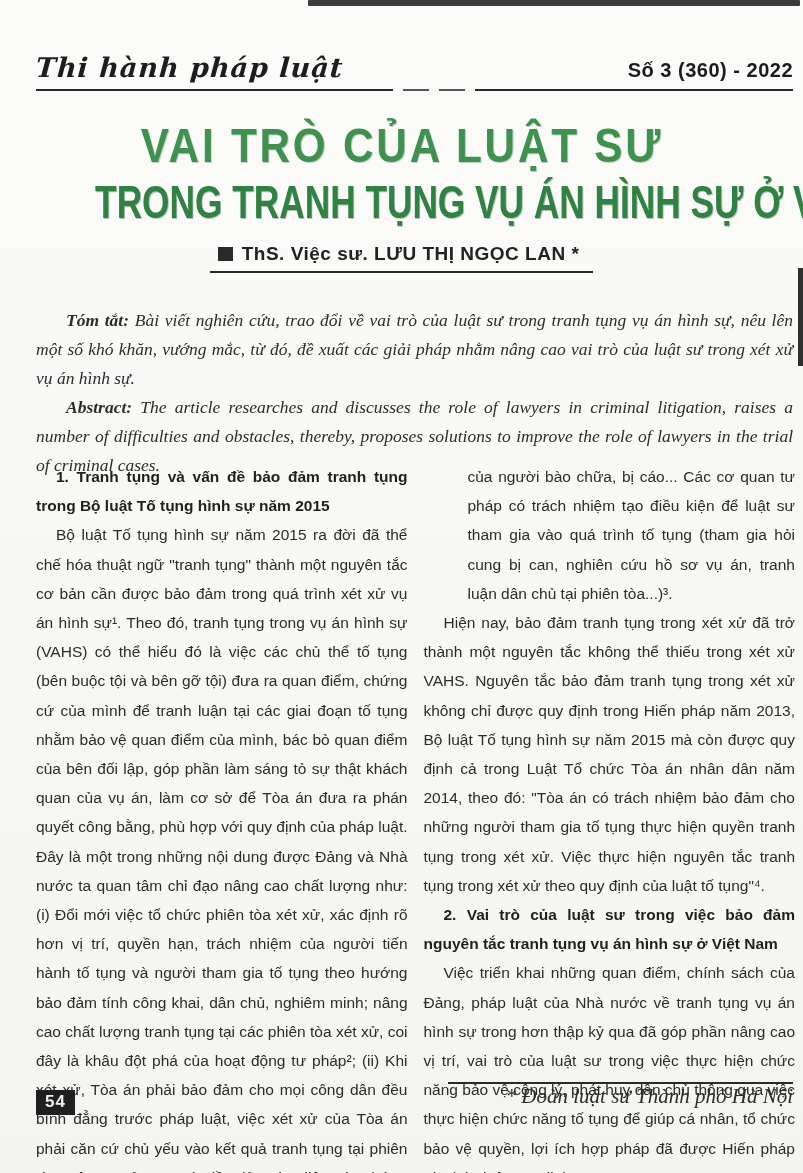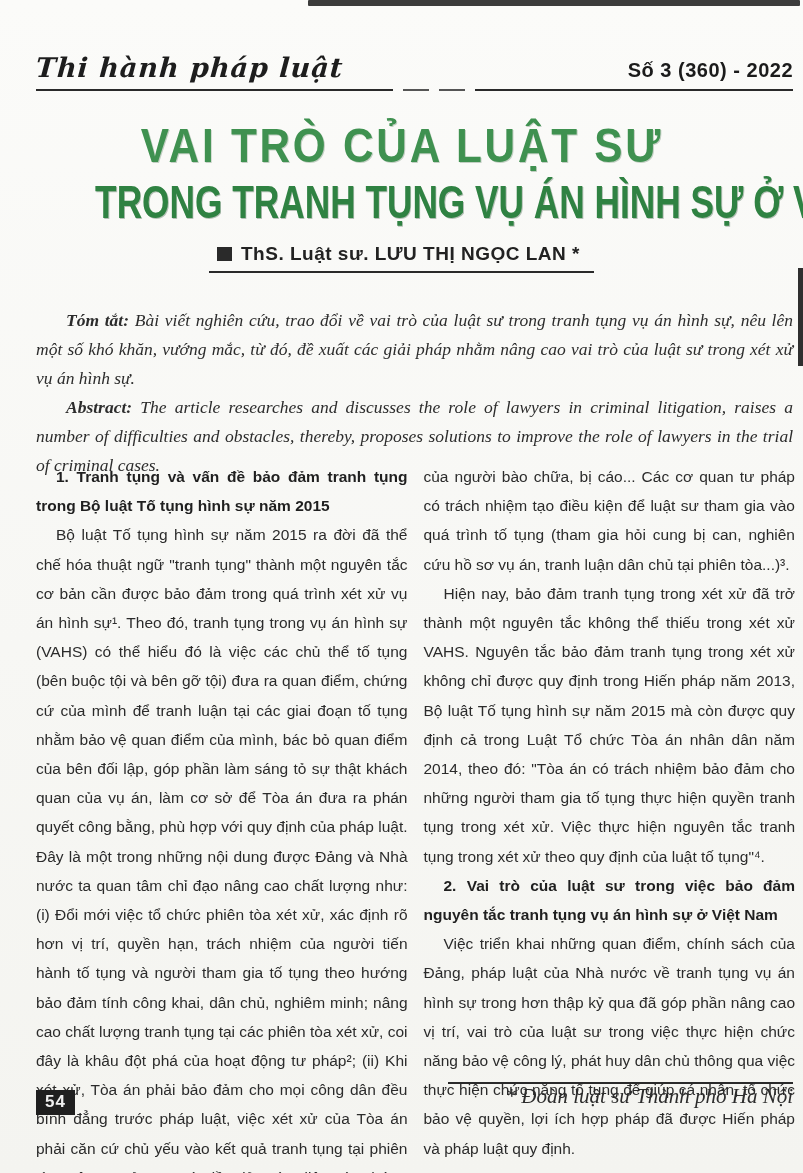--- a/index.html
+++ b/index.html
@@ -86,21 +86,21 @@
   .abstract-vi{top:288px;}
   .abstract-en{top:375px;}
   .abstract .lbl{font-weight:bold;}
   
   .body-cols{
     position:absolute;top:462px;left:36px;right:8px;
     display:flex;gap:16px;
   }
   .col{width:372px;font-size:15.5px;line-height:29.2px;text-align:justify;color:#2b2b2b;}
   .col p{margin:0;text-indent:20px;}
-  .col p.noindent{text-indent:0;}
+  .col p.noindent{text-indent:0;margin-left:44px;}
   .col p.bold{font-weight:bold;color:#1f1f1f;}
   
   .footer{
     position:absolute;top:1082px;left:36px;right:10px;
     display:flex;justify-content:space-between;align-items:flex-start;
   }
   .footer-left{display:flex;align-items:center;gap:10px;padding-top:8px;text-align:center;}
   .page-num{
     background:#1f1f1f;color:#efefef;font-weight:bold;
     font-size:17px;padding:2px 9px 3px 9px;letter-spacing:1px;
@@ -138,21 +138,21 @@
     <div>
       <span class="title-line1" style="color:#3f9150;">VAI TRÒ CỦA LUẬT SƯ</span>
     </div>
     <div>
       <span class="title-line2" style="color:#2f8242;">TRONG TRANH TỤNG VỤ ÁN HÌNH SỰ Ở VIỆT NAM</span>
     </div>
   </div>
 
   <div class="author-line">
     <span class="author-inner">
-      <span class="author-marker"></span><span>ThS. Luật sư. LƯU THỊ NGỌC LAN *</span>
+      <span class="author-marker"></span><span>ThS. Việc sư. LƯU THỊ NGỌC LAN *</span>
     </span>
   </div>
 
   <p class="abstract abstract-en"><span class="lbl">Abstract:</span><span> The article researches and discusses the role of lawyers in criminal litigation, raises a  number of difficulties and obstacles, thereby, proposes solutions to improve the role of lawyers in the trial of criminal cases.</span></p>
 
   <p class="abstract abstract-vi"><span class="lbl">Tóm tắt:</span><span> Bài viết nghiên cứu, trao đổi về vai trò của luật sư trong tranh tụng vụ án hình sự, nêu lên một số khó khăn, vướng mắc, từ đó, đề xuất các giải pháp nhằm nâng cao vai trò của luật sư trong xét xử vụ án hình sự.</span></p>
 
   <div class="body-cols">
     <div class="col">
       <p class="bold">1. Tranh tụng và vấn đề bảo đảm tranh tụng trong Bộ luật Tố tụng hình sự năm 2015</p>

